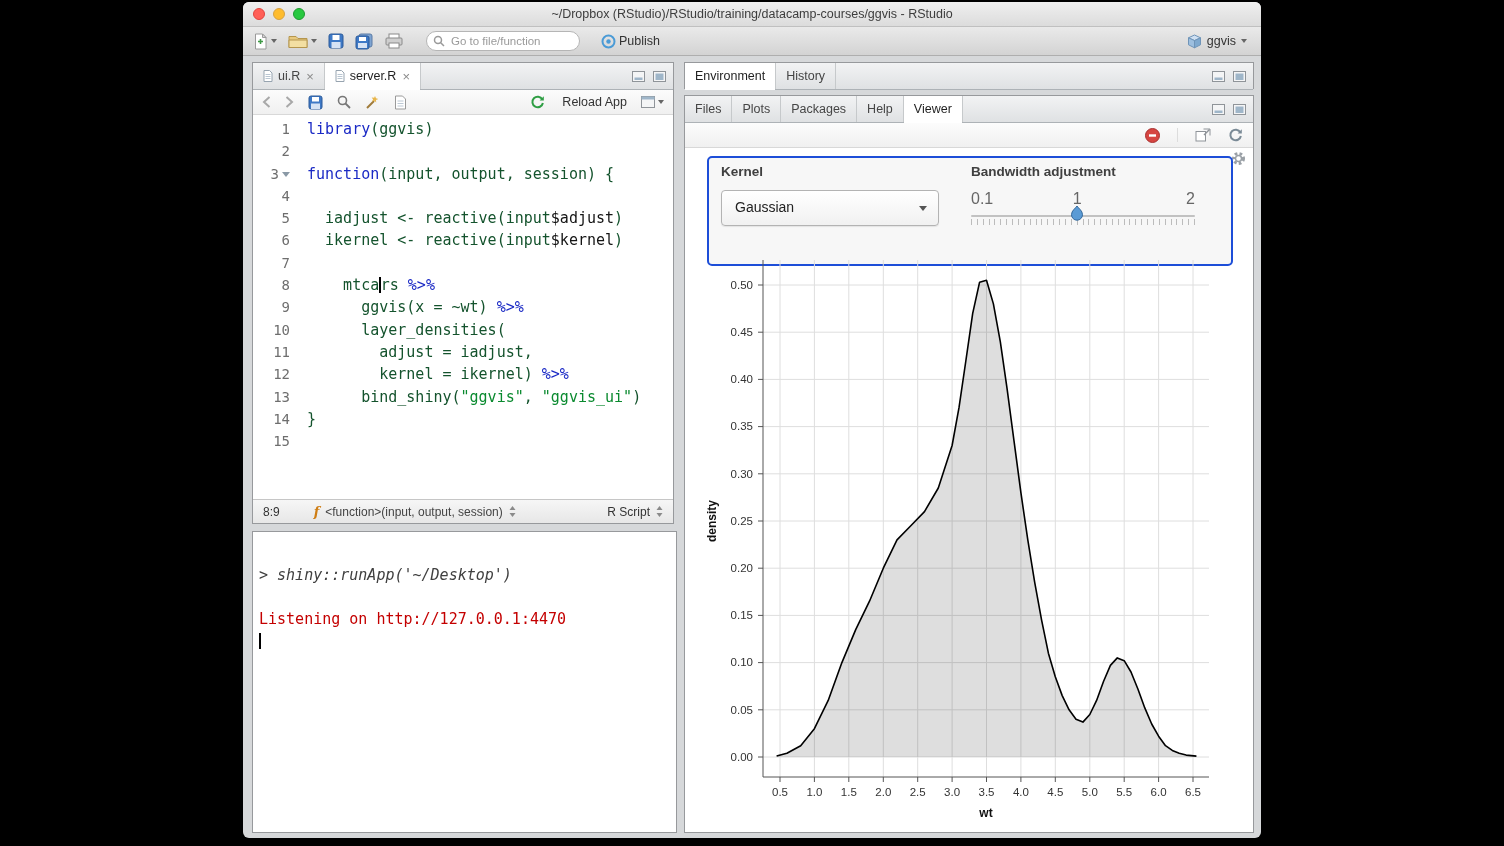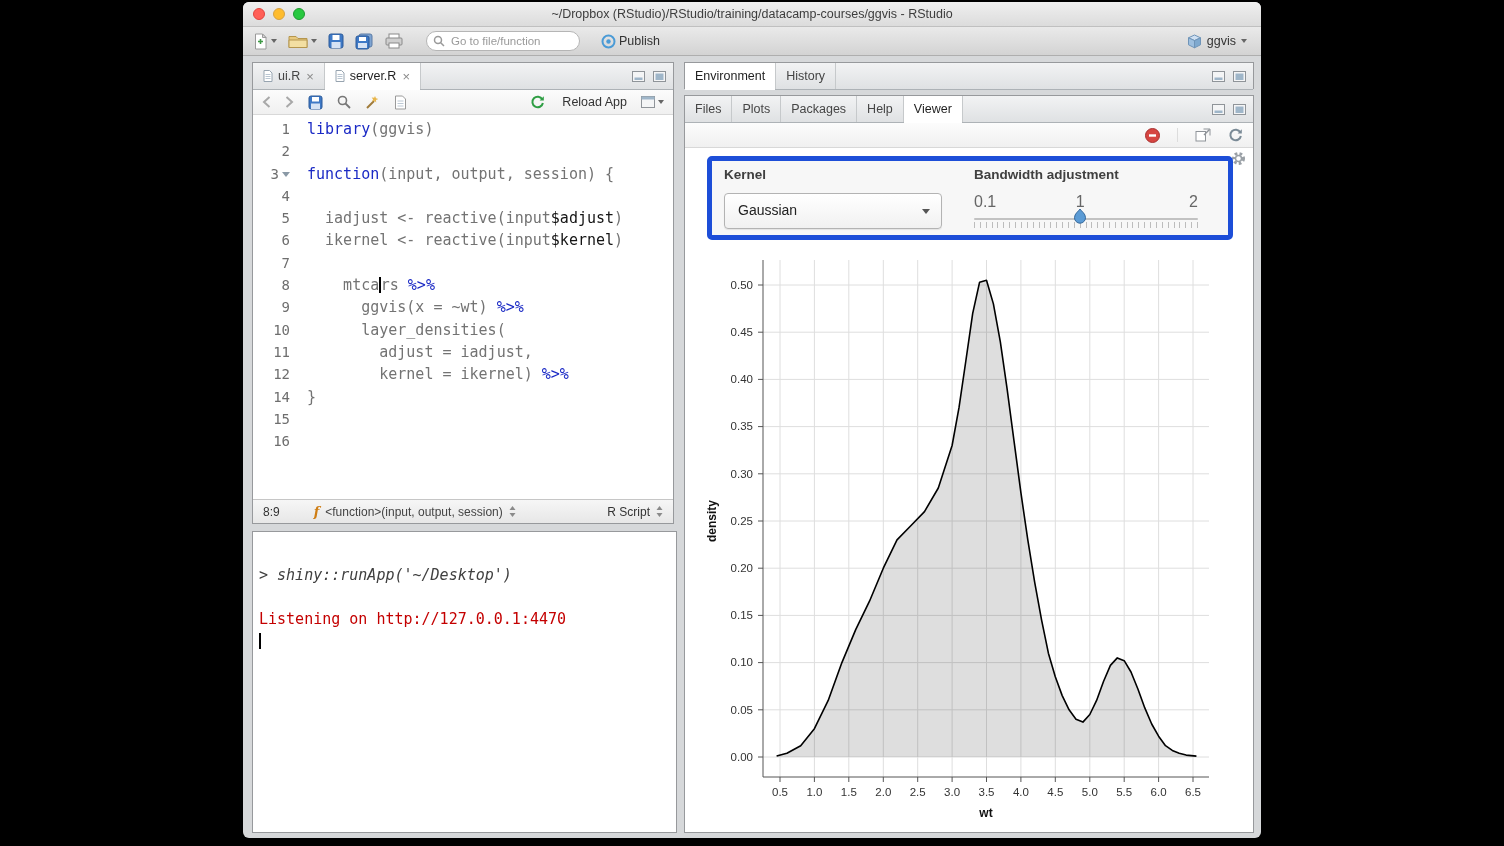--- a/index.html
+++ b/index.html
@@ -49,21 +49,21 @@
   #reload-group{display:flex;align-items:center;gap:17px;font-size:12.5px;color:#333;}
   #code-area{position:absolute;left:0;right:0;top:52px;bottom:24px;background:#fff;
              overflow:hidden;font-family:"DejaVu Sans Mono","Liberation Mono",monospace;padding-top:3px;}
   .cl{display:flex;height:22.3px;line-height:22.3px;font-size:15px;white-space:pre;}
   .ln{width:46px;box-sizing:border-box;text-align:right;padding-right:9px;color:#6e6e6e;
       flex:none;font-size:14px;}
   .fold{display:inline-block;width:0;height:0;border-left:4px solid transparent;
         border-right:4px solid transparent;border-top:5px solid #8a99a6;margin-left:3px;
         vertical-align:2px;}
   .ct{padding-left:8px;}
-  .tok-pl{color:#737373;}
+  .tok-pl{color:#14532d;}
   .tok-kw{color:#1b2ac5;}
   .tok-st{color:#0a8a2f;}
   .tok-va{color:#141414;}
   .ed-caret{display:inline-block;width:1.5px;height:16px;background:#000;vertical-align:-3px;}
   .sbar{position:absolute;left:0;right:0;bottom:0;height:24px;box-sizing:border-box;
         background:linear-gradient(#f6f6f6,#e7e7e7);border-top:1px solid #c6c6c6;
         display:flex;align-items:center;font-size:12px;color:#333;padding:0 10px;gap:6px;}
   .f-ic{font-family:"DejaVu Serif",serif;font-style:italic;color:#cf7d13;font-size:13px;font-weight:bold;}
   .sbar .spacer{flex:1;}
   
@@ -81,22 +81,22 @@
   .console-caret{display:inline-block;width:1.5px;height:16px;background:#000;margin-top:3px;}
   
   #right-top{left:441px;top:60px;width:570px;height:27px;border-bottom:none;}
   #right-bottom{left:441px;top:93px;width:570px;height:738px;}
   .vtoolbar{position:absolute;top:27px;left:0;right:0;height:25px;box-sizing:border-box;
             background:linear-gradient(#fcfcfc,#f0f0f0);border-bottom:1px solid #d8d8d8;
             display:flex;align-items:center;justify-content:flex-end;gap:17px;padding:0 10px;}
   .vsep{width:1px;height:14px;background:#ddd;}
   #viewer-content{position:absolute;left:0;right:0;top:52px;bottom:0;background:#fff;overflow:hidden;}
   #gear{position:absolute;right:7px;top:3px;}
-  #shiny-well{position:absolute;left:22px;top:8px;width:526px;height:84px;background:#f7f7f7;
-              border:5px solid #1d4ed8;border-radius:5px;box-sizing:border-box;padding-left:48px;}
+  #shiny-well{position:absolute;left:22px;top:8px;width:526px;height:110px;background:#f7f7f7;
+              border:2px solid #1d4ed8;border-radius:5px;box-sizing:border-box;padding-left:48px;}
   .ctl-label{position:absolute;font-size:13.5px;font-weight:bold;color:#404040;}
   #kernel-select{position:absolute;left:12px;top:32px;width:218px;height:36px;box-sizing:border-box;
                  background:linear-gradient(#ffffff,#f1f1f1);border:1px solid #b3b3b3;border-radius:4px;
                  box-shadow:0 1px 1px rgba(0,0,0,0.08);}
   #kernel-value{position:absolute;left:13px;top:8px;font-size:14px;color:#222;}
   #kernel-caret{position:absolute;right:11px;top:15px;border-left:4.5px solid transparent;
                 border-right:4.5px solid transparent;border-top:5.5px solid #555;width:0;height:0;}
   #slider{position:absolute;left:262px;top:30px;width:224px;height:50px;}
   .sl-lab{position:absolute;top:2px;font-size:16px;color:#666;}
   #slider-min-label{left:0;}
@@ -265,23 +265,23 @@
             <div class="cl"><span class="ln">3<span class="fold"></span></span><span class="ct"><span class="tok-kw">function</span><span class="tok-pl">(input, output, session) {</span></span></div>
             <div class="cl"><span class="ln">4</span><span class="ct"></span></div>
             <div class="cl"><span class="ln">5</span><span class="ct"><span class="tok-pl">  iadjust &lt;- reactive(input</span><span class="tok-va">$adjust</span><span class="tok-pl">)</span></span></div>
             <div class="cl"><span class="ln">6</span><span class="ct"><span class="tok-pl">  ikernel &lt;- reactive(input</span><span class="tok-va">$kernel</span><span class="tok-pl">)</span></span></div>
             <div class="cl"><span class="ln">7</span><span class="ct"></span></div>
             <div class="cl"><span class="ln">8</span><span class="ct"><span class="tok-pl">    mtca</span><span class="ed-caret"></span><span class="tok-pl">rs </span><span class="tok-kw">%&gt;%</span></span></div>
             <div class="cl"><span class="ln">9</span><span class="ct"><span class="tok-pl">      ggvis(x = ~wt) </span><span class="tok-kw">%&gt;%</span></span></div>
             <div class="cl"><span class="ln">10</span><span class="ct"><span class="tok-pl">      layer_densities(</span></span></div>
             <div class="cl"><span class="ln">11</span><span class="ct"><span class="tok-pl">        adjust = iadjust,</span></span></div>
             <div class="cl"><span class="ln">12</span><span class="ct"><span class="tok-pl">        kernel = ikernel) </span><span class="tok-kw">%&gt;%</span></span></div>
+            <div class="cl"><span class="ln">13</span><span class="ct"><span class="tok-pl">      bind_shiny(</span><span class="tok-st">"ggvis"</span><span class="tok-pl">, </span><span class="tok-st">"ggvis_ui"</span><span class="tok-pl">)</span></span></div>
             <div class="cl"><span class="ln">14</span><span class="ct"><span class="tok-pl">}</span></span></div>
             <div class="cl"><span class="ln">15</span><span class="ct"></span></div>
-            <div class="cl"><span class="ln">16</span><span class="ct"></span></div>
           </div>
     </div>
     <div class="sbar">
       <span>8:9</span>
       <span style="width:22px;"></span>
       <span class="f-ic">f</span>
       <span style="color:#444;">&lt;function&gt;(input, output, session)</span>
       <svg width="7" height="11">
             <path d="M3.5 0L6.5 4H0.5z" fill="#8a8a8a"></path>
             <path d="M3.5 11L6.5 7H0.5z" fill="#8a8a8a"></path>

